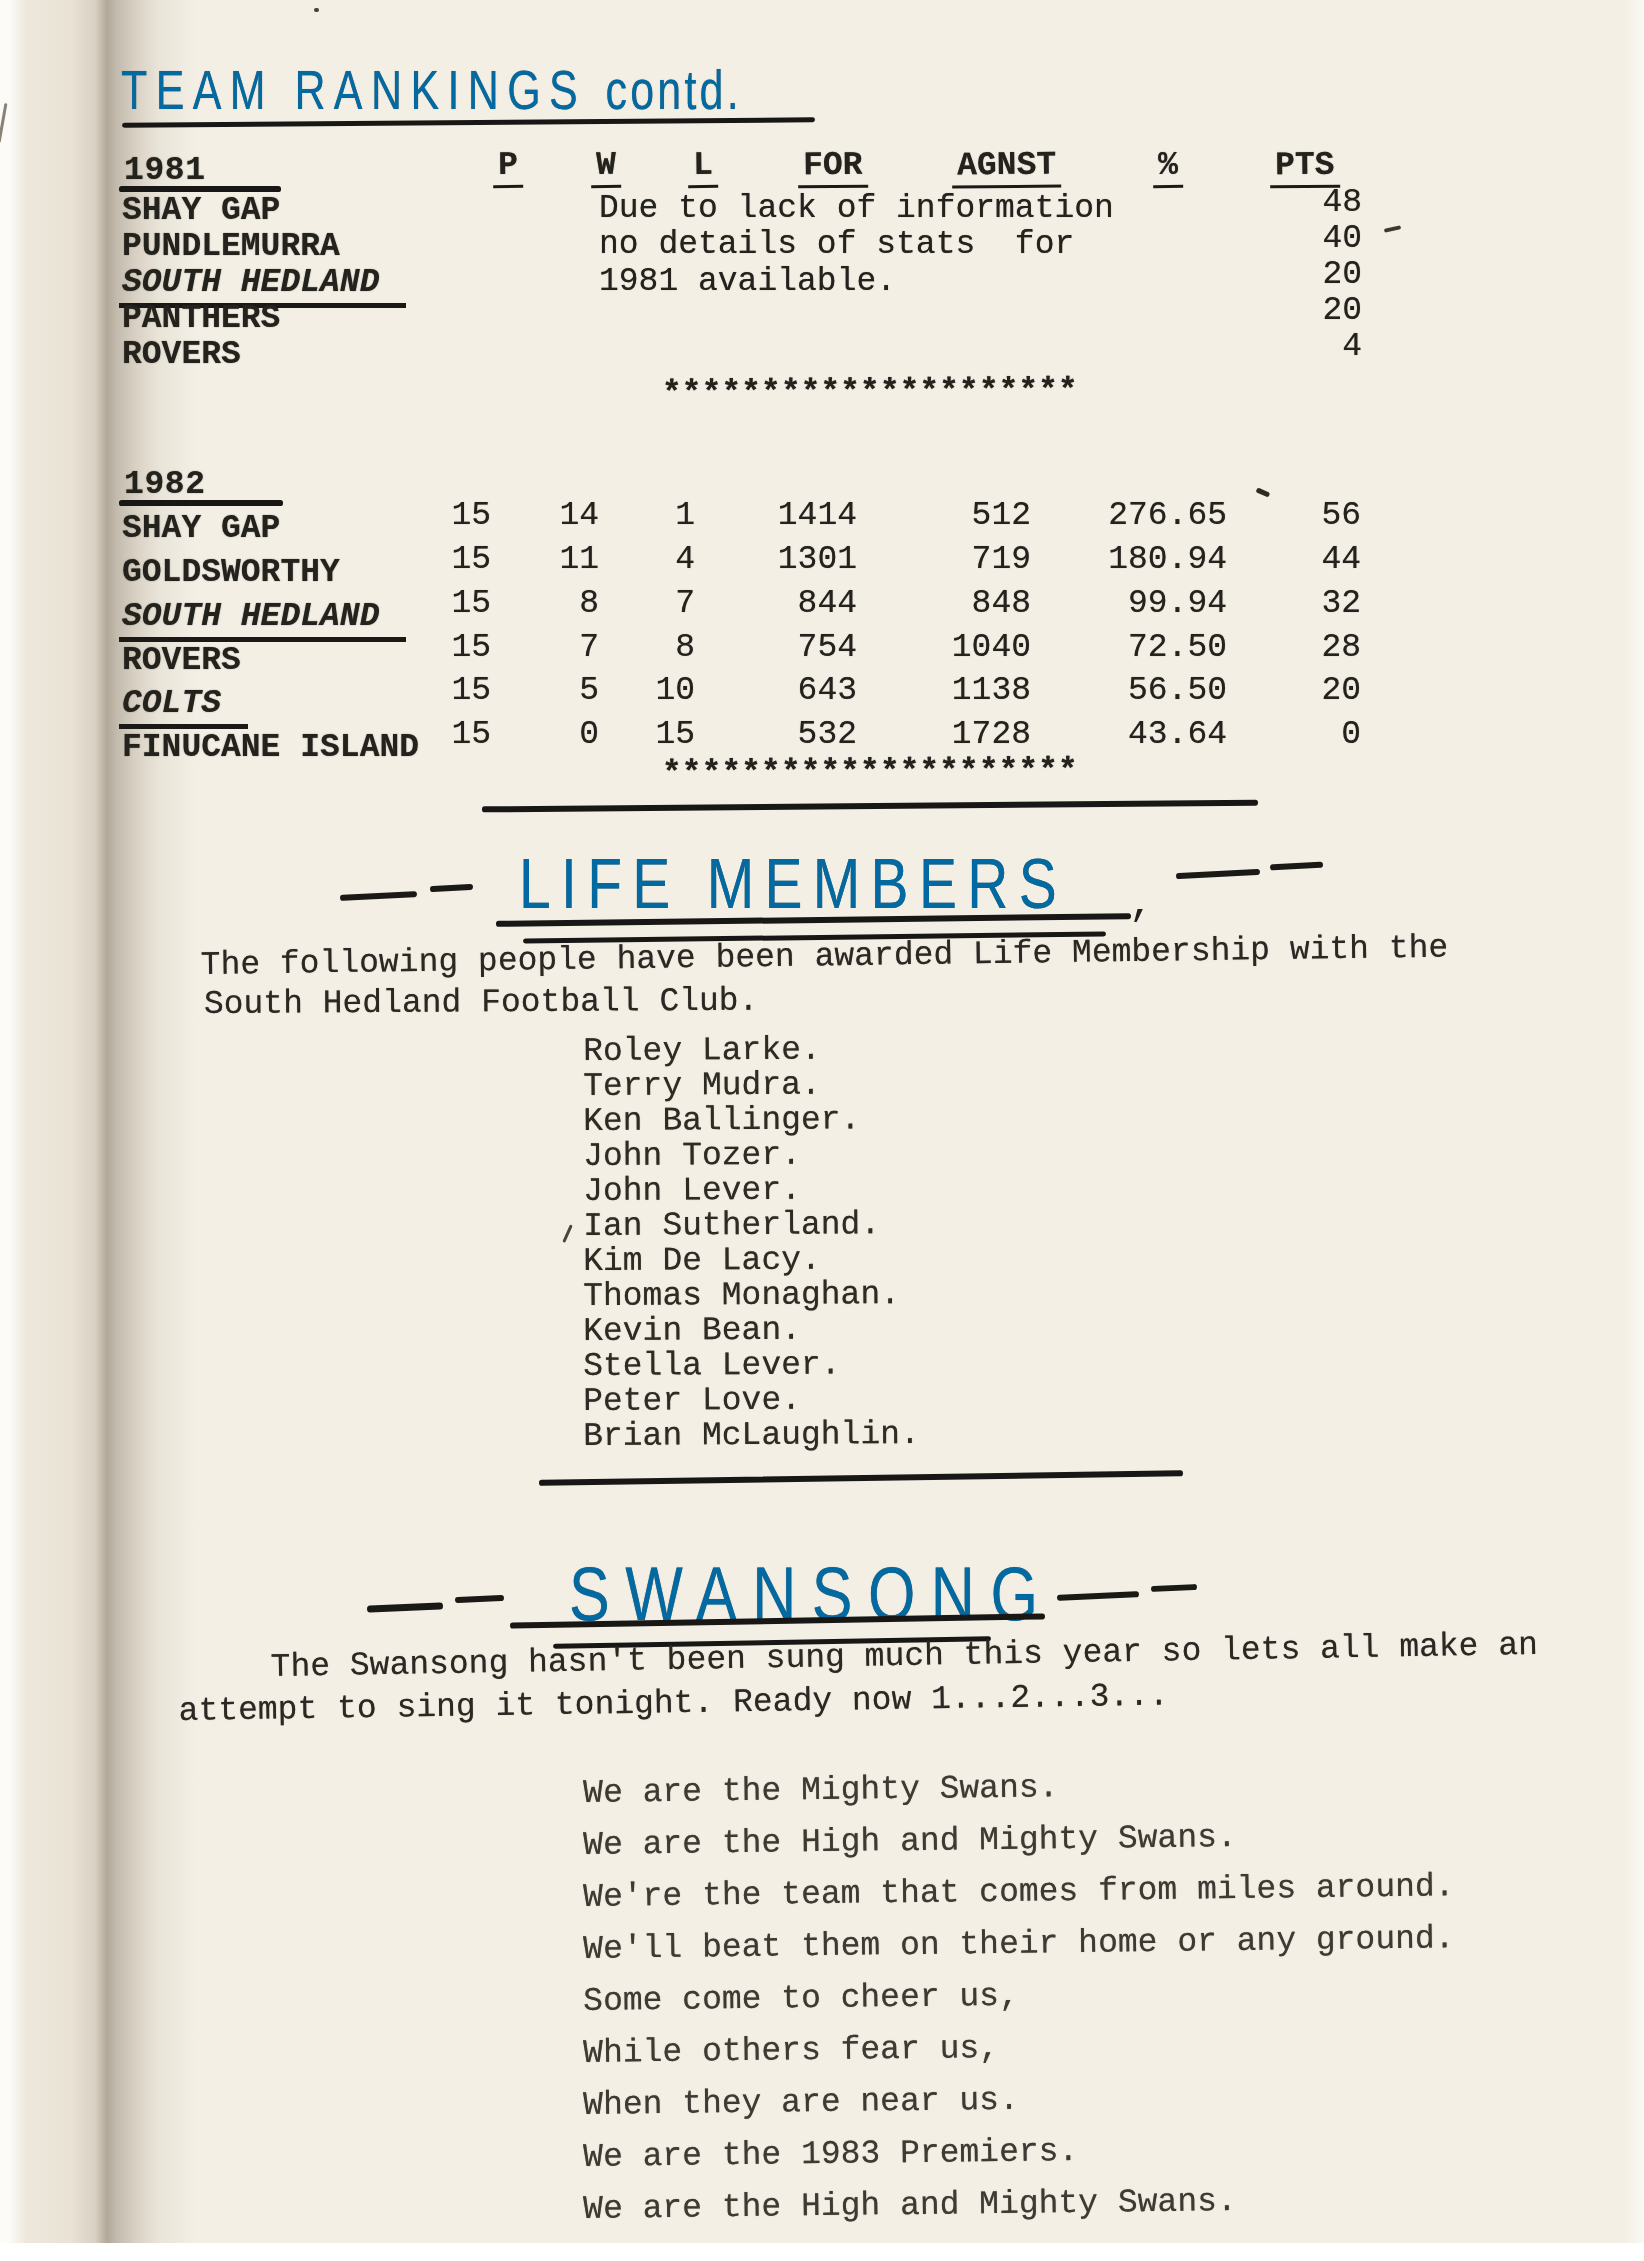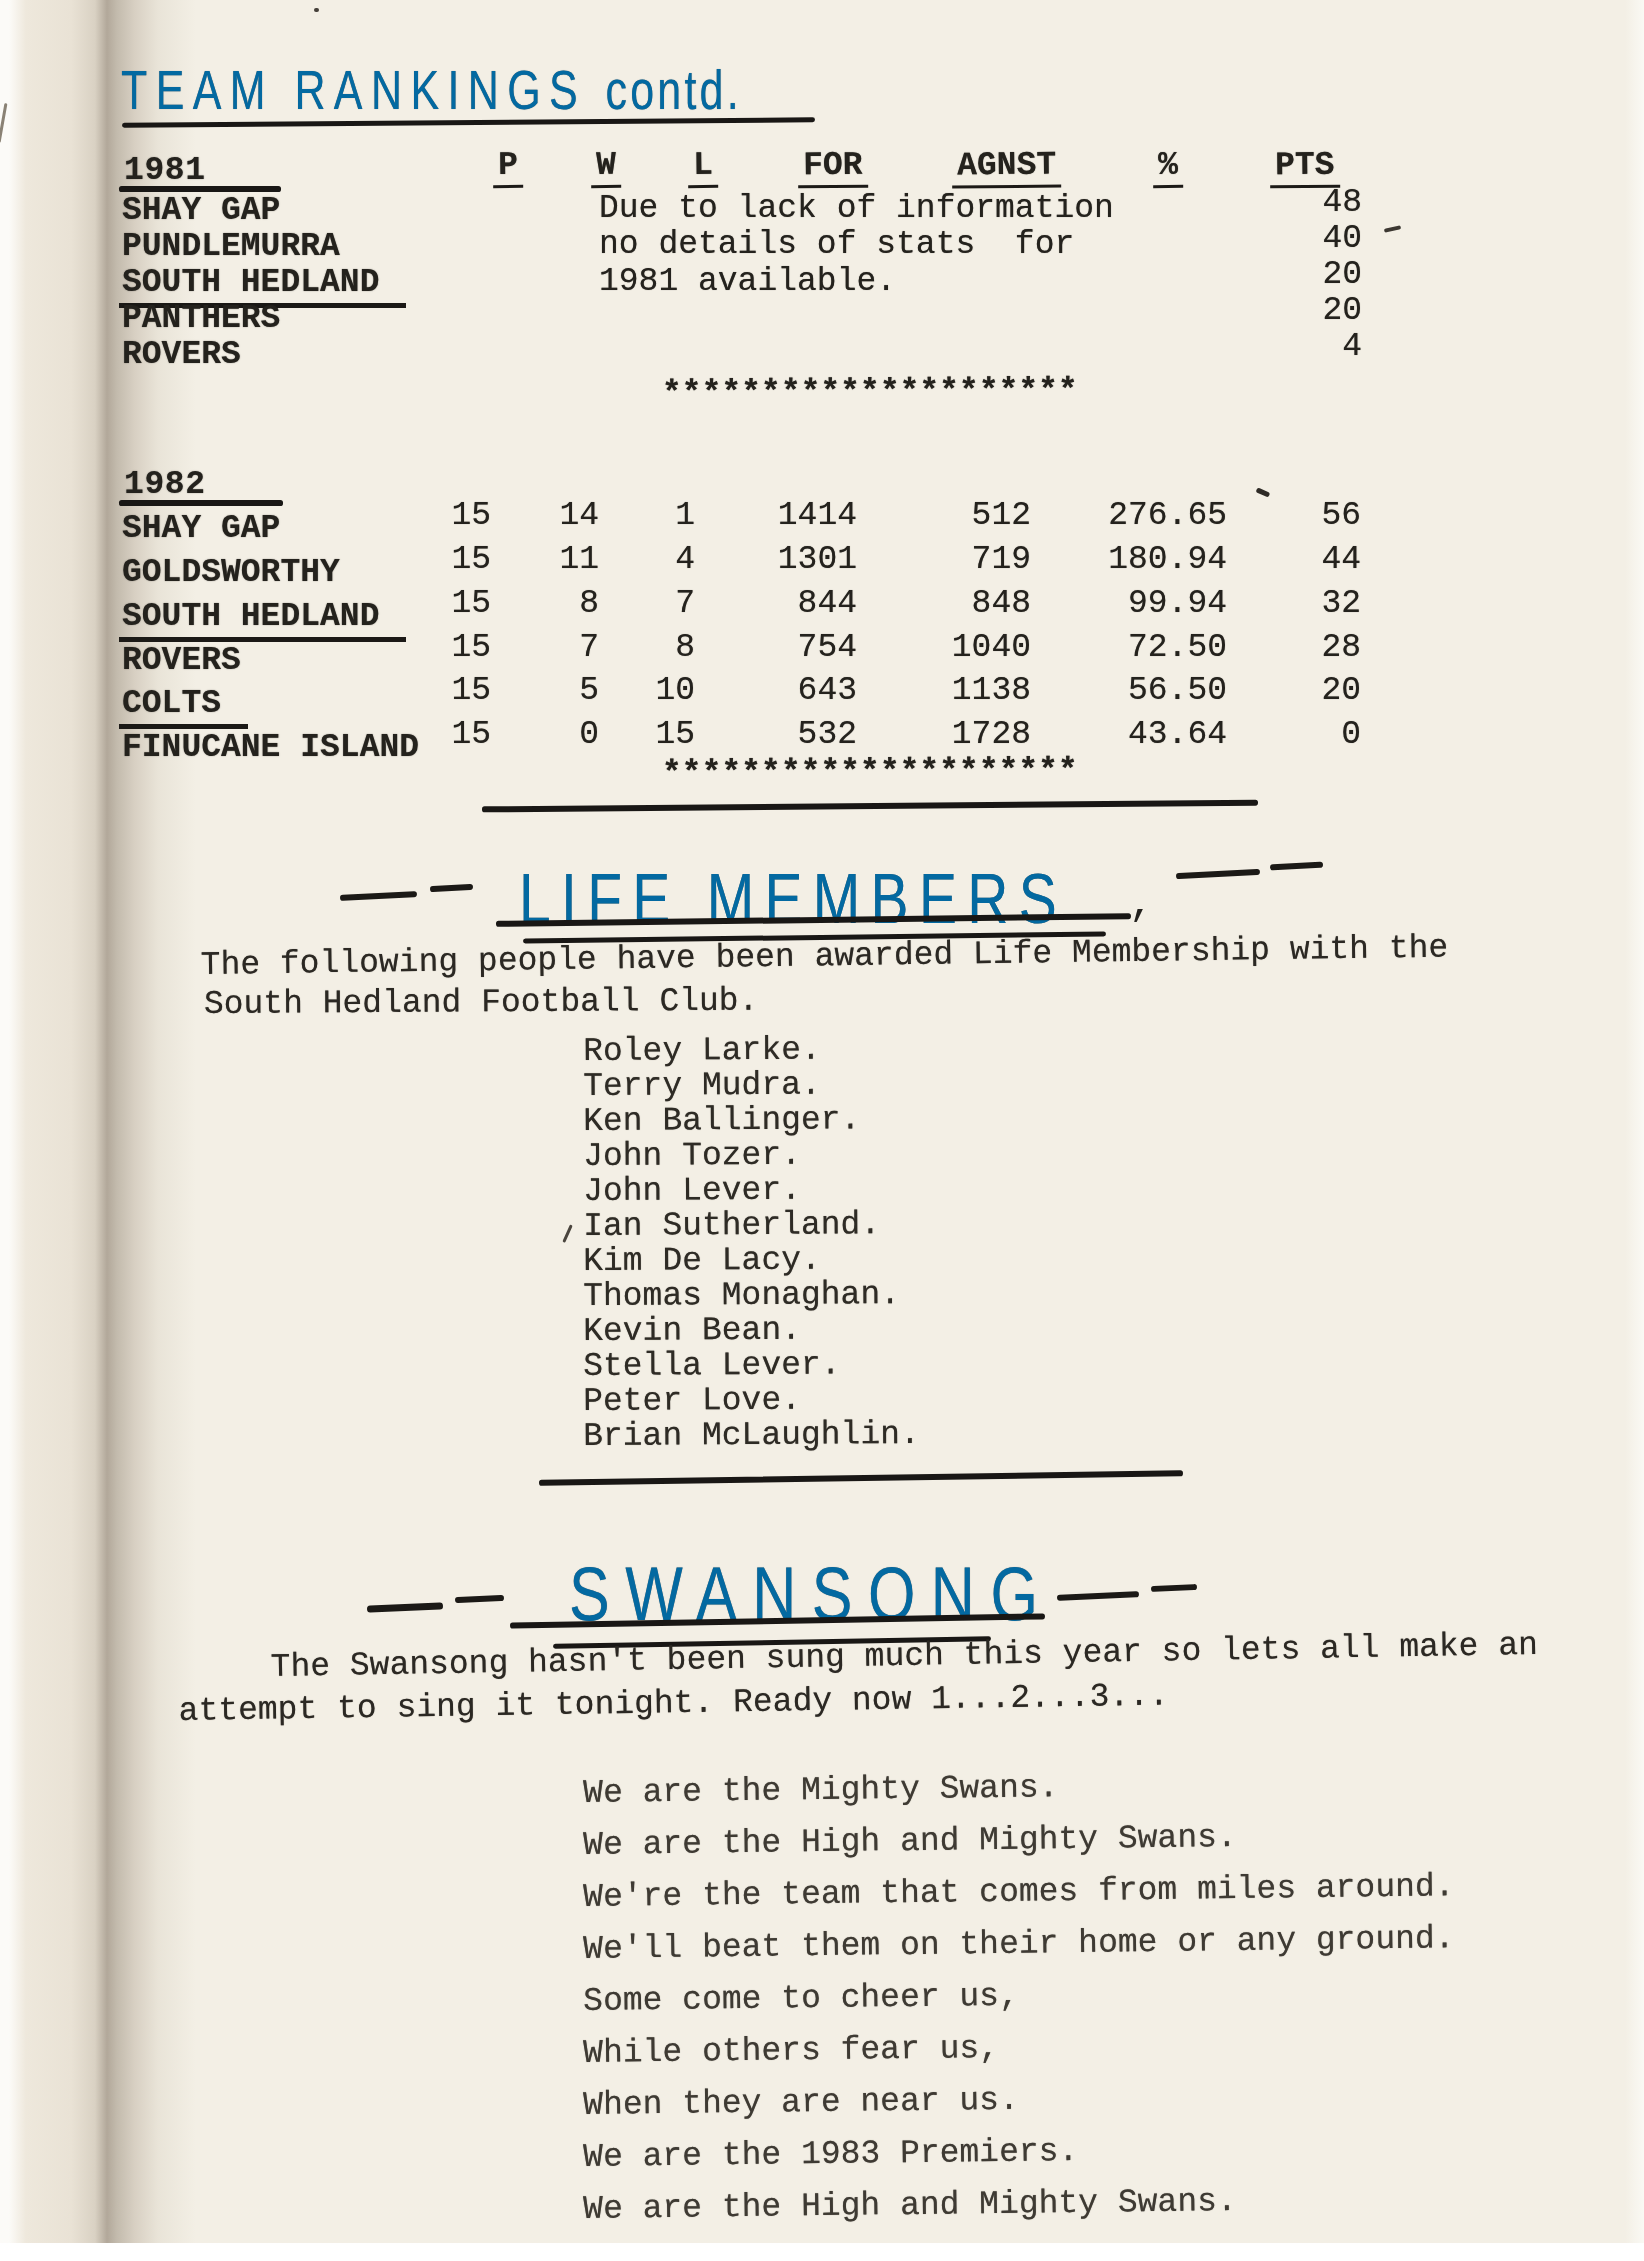--- a/index.html
+++ b/index.html
@@ -14,40 +14,40 @@
 
   
   .bigtitle{position:absolute;font-family:"Liberation Sans","DejaVu Sans",sans-serif;
     color:#0369a1;white-space:nowrap;text-shadow:0 0 0.6px rgba(25,23,20,.6);}
   .stretch{display:inline-block;transform-origin:left top;}
 
   .title-wrap{left:121px;top:59px;font-size:43px;letter-spacing:8.4px;}
   .title-wrap .stretch{transform:scaleY(1.28);}
   .title-suffix{margin-left:19.3px;letter-spacing:3.2px;}
 
-  .lm-wrap{left:519px;top:843px;font-size:57px;letter-spacing:10.3px;margin-top:15px;}
+  .lm-wrap{left:519px;top:843px;font-size:57px;letter-spacing:10.3px;}
   .lm-wrap .stretch{transform:scaleY(1.22);}
   .ss-wrap{left:569px;top:1550px;font-size:61px;letter-spacing:15.5px;text-align:right;}
   .ss-wrap .stretch{transform:scaleY(1.25);}
 
   .ink{position:absolute;background:#191715;border-radius:2.6px;}
   .type{position:absolute;font-size:33px;line-height:1.1;white-space:pre;
         text-shadow:0 0 0.8px rgba(35,31,26,.65);}
 
   
   .season{position:absolute;left:0;top:0;width:1644px;pointer-events:none;}
   .yearlabel{position:absolute;left:124px;font-size:33px;font-weight:700;letter-spacing:0.6px;
              text-shadow:0 0 1.3px rgba(28,25,20,.55);}
   .colhead{position:absolute;top:147px;font-size:33px;font-weight:700;
            border-bottom:3.9px solid #1c1a17;padding:0 5.2px 1.3px 5.2px;transform:rotate(-0.6deg);
            text-shadow:0 0 1px rgba(28,25,20,.6);}
   .trow{position:absolute;left:0;width:1644px;height:40px;}
   .tname{position:absolute;left:122px;font-size:33px;font-weight:700;white-space:pre;
          text-shadow:0 0 1.3px rgba(28,24,19,.55);}
-  .uthick{border-bottom:5.8px solid #1b1916;padding:0 27px 1.9px 2.6px;margin-left:-2.6px;}
+  .uthick{border-bottom:5.8px solid #1b1916;padding:0 27px 1.9px 2.6px;margin-left:-2.6px;font-style:italic;}
   .cell{position:absolute;font-size:33px;text-align:right;white-space:pre;
         text-shadow:0 0 0.8px rgba(35,31,26,.6);}
   .c-p{left:349px;width:142px;} .c-w{left:457px;width:142px;} .c-l{left:553px;width:142px;}
   .c-for{left:715px;width:142px;} .c-ag{left:889px;width:142px;}
   .c-pct{left:1066px;width:161px;} .c-pts{left:1219px;width:142px;}
   .pts81{left:1269px;width:93px;top:-7.7px;}
   .num82{top:-13px;}
 
   .sep{position:absolute;left:662px;font-size:33px;font-weight:700;letter-spacing:0;
        transform:rotate(-0.4deg);text-shadow:0 0 1px rgba(30,27,22,.6);}

